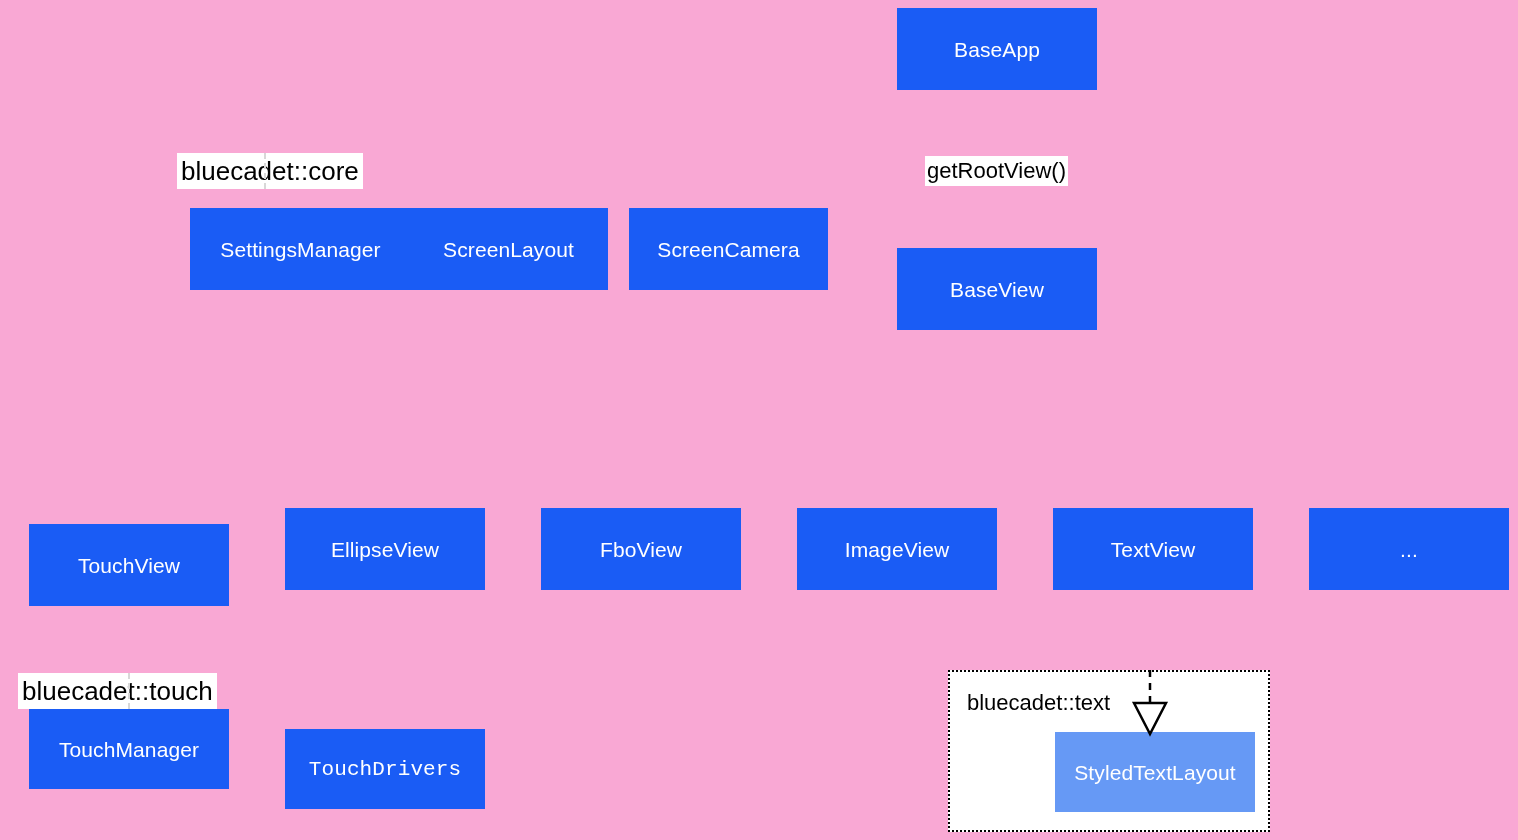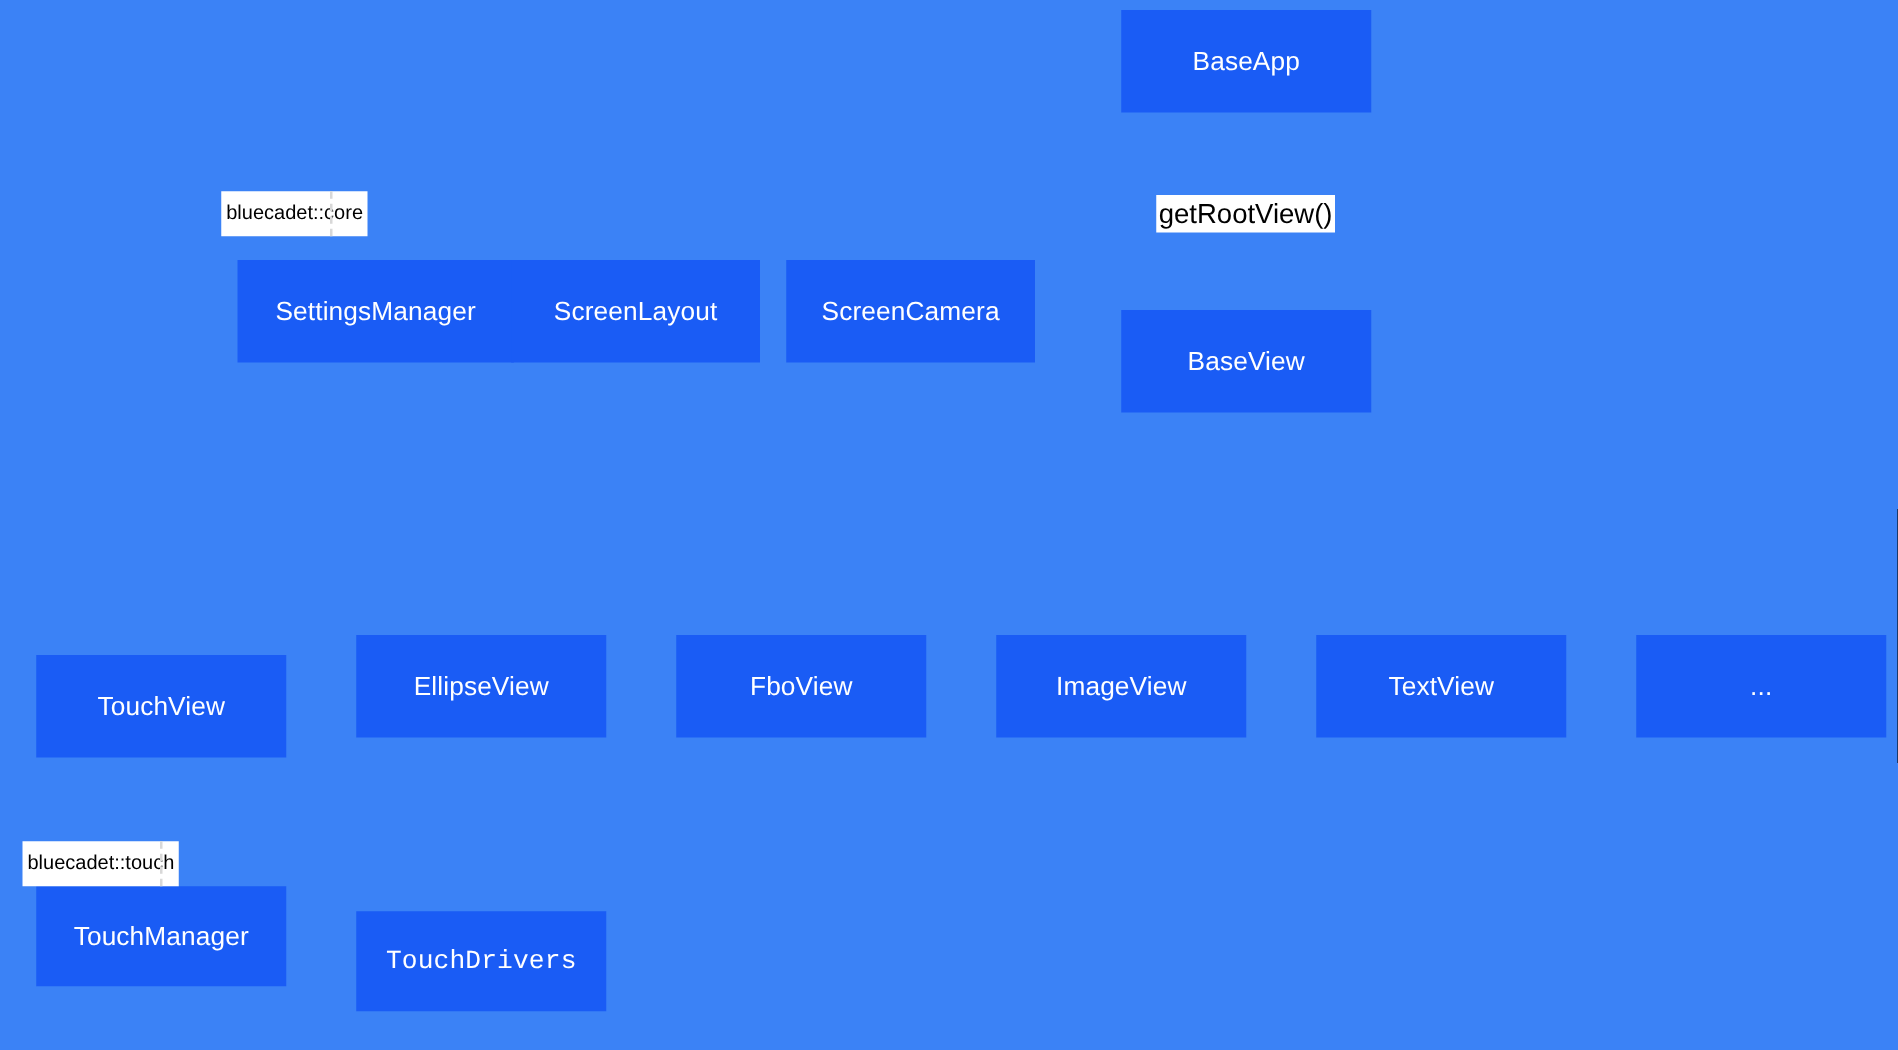--- a/index.html
+++ b/index.html
@@ -7,21 +7,21 @@
     padding: 0;
     background: #000000;
   }
   body {
     font-family: "Liberation Sans", sans-serif;
   }
   #canvas {
     position: relative;
     width: 1518px;
     height: 840px;
-    background: #3b82f6;
+    background: #f9a8d4;
     overflow: hidden;
   }
   .node {
     position: absolute;
     background: #1a5cf5;
     color: #ffffff;
     display: flex;
     align-items: center;
     justify-content: center;
     font-size: 21px;
@@ -31,21 +31,21 @@
     text-align: center;
     white-space: nowrap;
   }
   .node.light {
     background: #6699f5;
   }
   .pkg-label {
     position: absolute;
     background: #ffffff;
     color: #000000;
-    font-size: 16px;
+    font-size: 26px;
     line-height: 1;
     display: flex;
     align-items: center;
     padding: 0 4px;
     box-sizing: border-box;
     white-space: nowrap;
     z-index: 4;
   }
   .edge-label {
     position: absolute;
@@ -141,14 +141,26 @@
     <span>bluecadet::touch</span>
   </div>
 
   <div class="node" style="left:29px; top:709px; width:200px; height:80px;">
     <span>TouchManager</span>
   </div>
   <div class="node" style="left:285px; top:729px; width:200px; height:80px;font-family:Liberation Mono, monospace;">
     <span>TouchDrivers</span>
   </div>
 
+  <div class="pkg-container" style="left:948px; top:670px; width:322px; height:162px;">
+    <span class="pkg-title" style="left:17px; top:20px;">bluecadet::text</span>
+
+    <svg class="uml-arrow" style="left:178px; top:-2px; width:44px; height:70px;" viewBox="0 0 44 70">
+      <line x1="22" y1="0" x2="22" y2="32" stroke="#000000" stroke-width="2.5" stroke-dasharray="7,6"></line>
+      <polygon points="22,64 6,33 38,33" fill="#ffffff" stroke="#000000" stroke-width="2.5"></polygon>
+    </svg>
+
+    <div class="node light" style="left:105px; top:60px; width:200px; height:80px;">
+      <span>StyledTextLayout</span>
+    </div>
+  </div>
 
 </div>
 
 </body></html>

